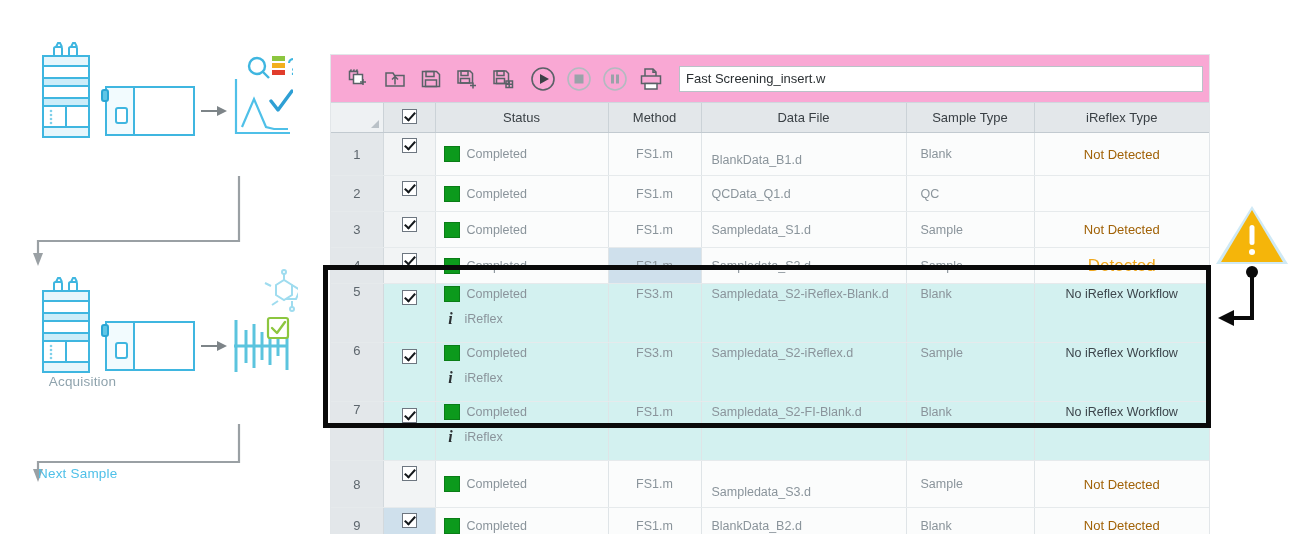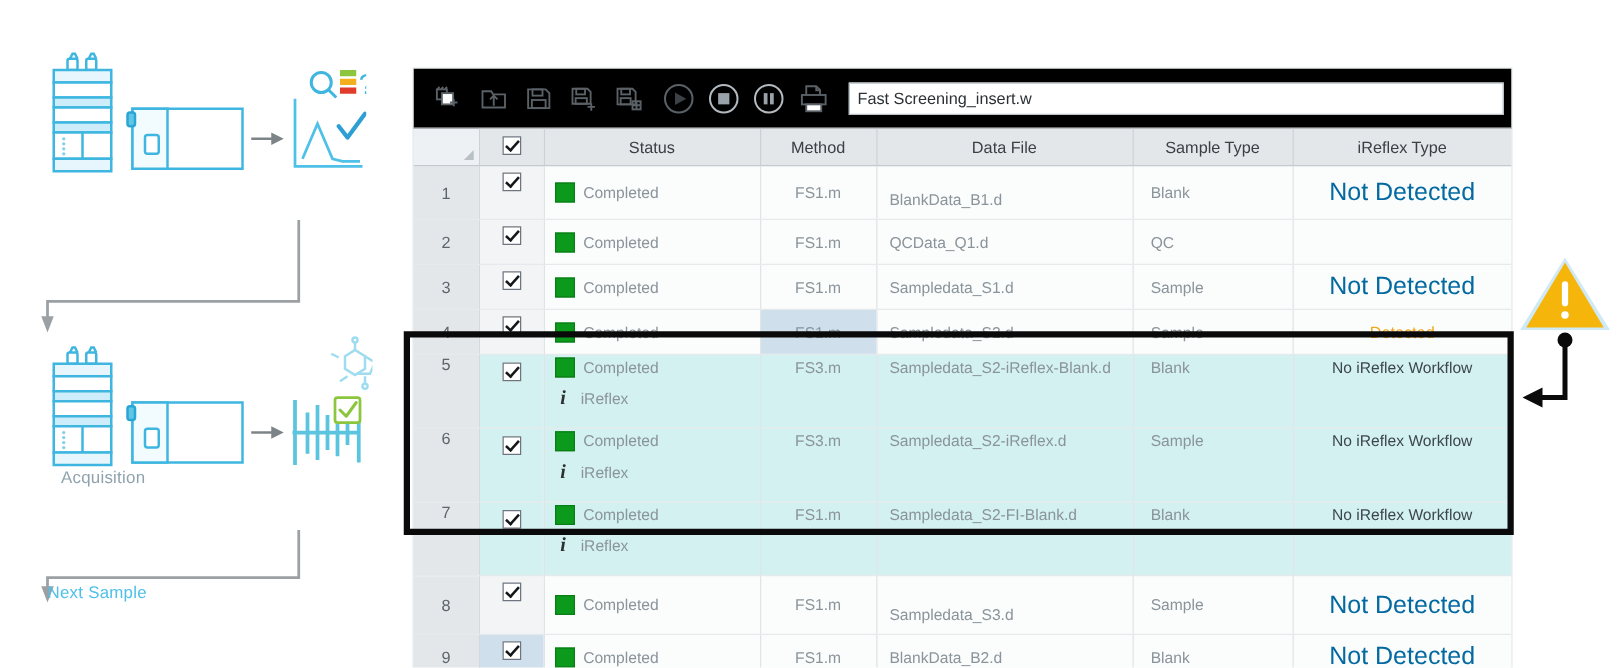--- a/index.html
+++ b/index.html
@@ -39,21 +39,21 @@
   #panel {
     position: absolute;
     left: 331px;
     top: 55px;
     width: 878px;
     background: #ffffff;
     box-shadow: 0 0 0 1px #e2e6e9;
   }
   #toolbar {
     height: 48px;
-    background: #000000;
+    background: #f9a8d4;
     display: flex;
     align-items: center;
     padding: 0 0 0 10px;
     box-sizing: border-box;
     border-bottom: 1px solid #cfd8de;
   }
   .tb-icon {
     width: 36px;
     height: 34px;
     display: flex;
@@ -177,22 +177,22 @@
     transform: rotate(42deg);
   }
 
   
   tr.hl td { background: #d3f1f0 !important; color: #3d464c; }
   tr.hl td.rownum { background: #e3e7ea !important; color: #5d666d; }
   tr.hl td.chk { background: #d3f1f0 !important; }
   td.sel { background: #cfe0ec !important; }
   td.chk.sel { background: #cfe0ec !important; }
 
-  .ireflex-nd { color: #0369a1; font-size: 20px; }
-  .ireflex-d  { color: #f0a81e; font-size: 13px; }
+  .ireflex-nd { color: #a16207; font-size: 13px; }
+  .ireflex-d  { color: #f0a81e; font-size: 17px; }
   .ireflex-no { color: #3d464c; font-size: 12.5px; }
 
   
   #blackbox {
     position: absolute;
     left: 323px;
     top: 265px;
     width: 888px;
     height: 163px;
     border: 5px solid #0a0a0a;

